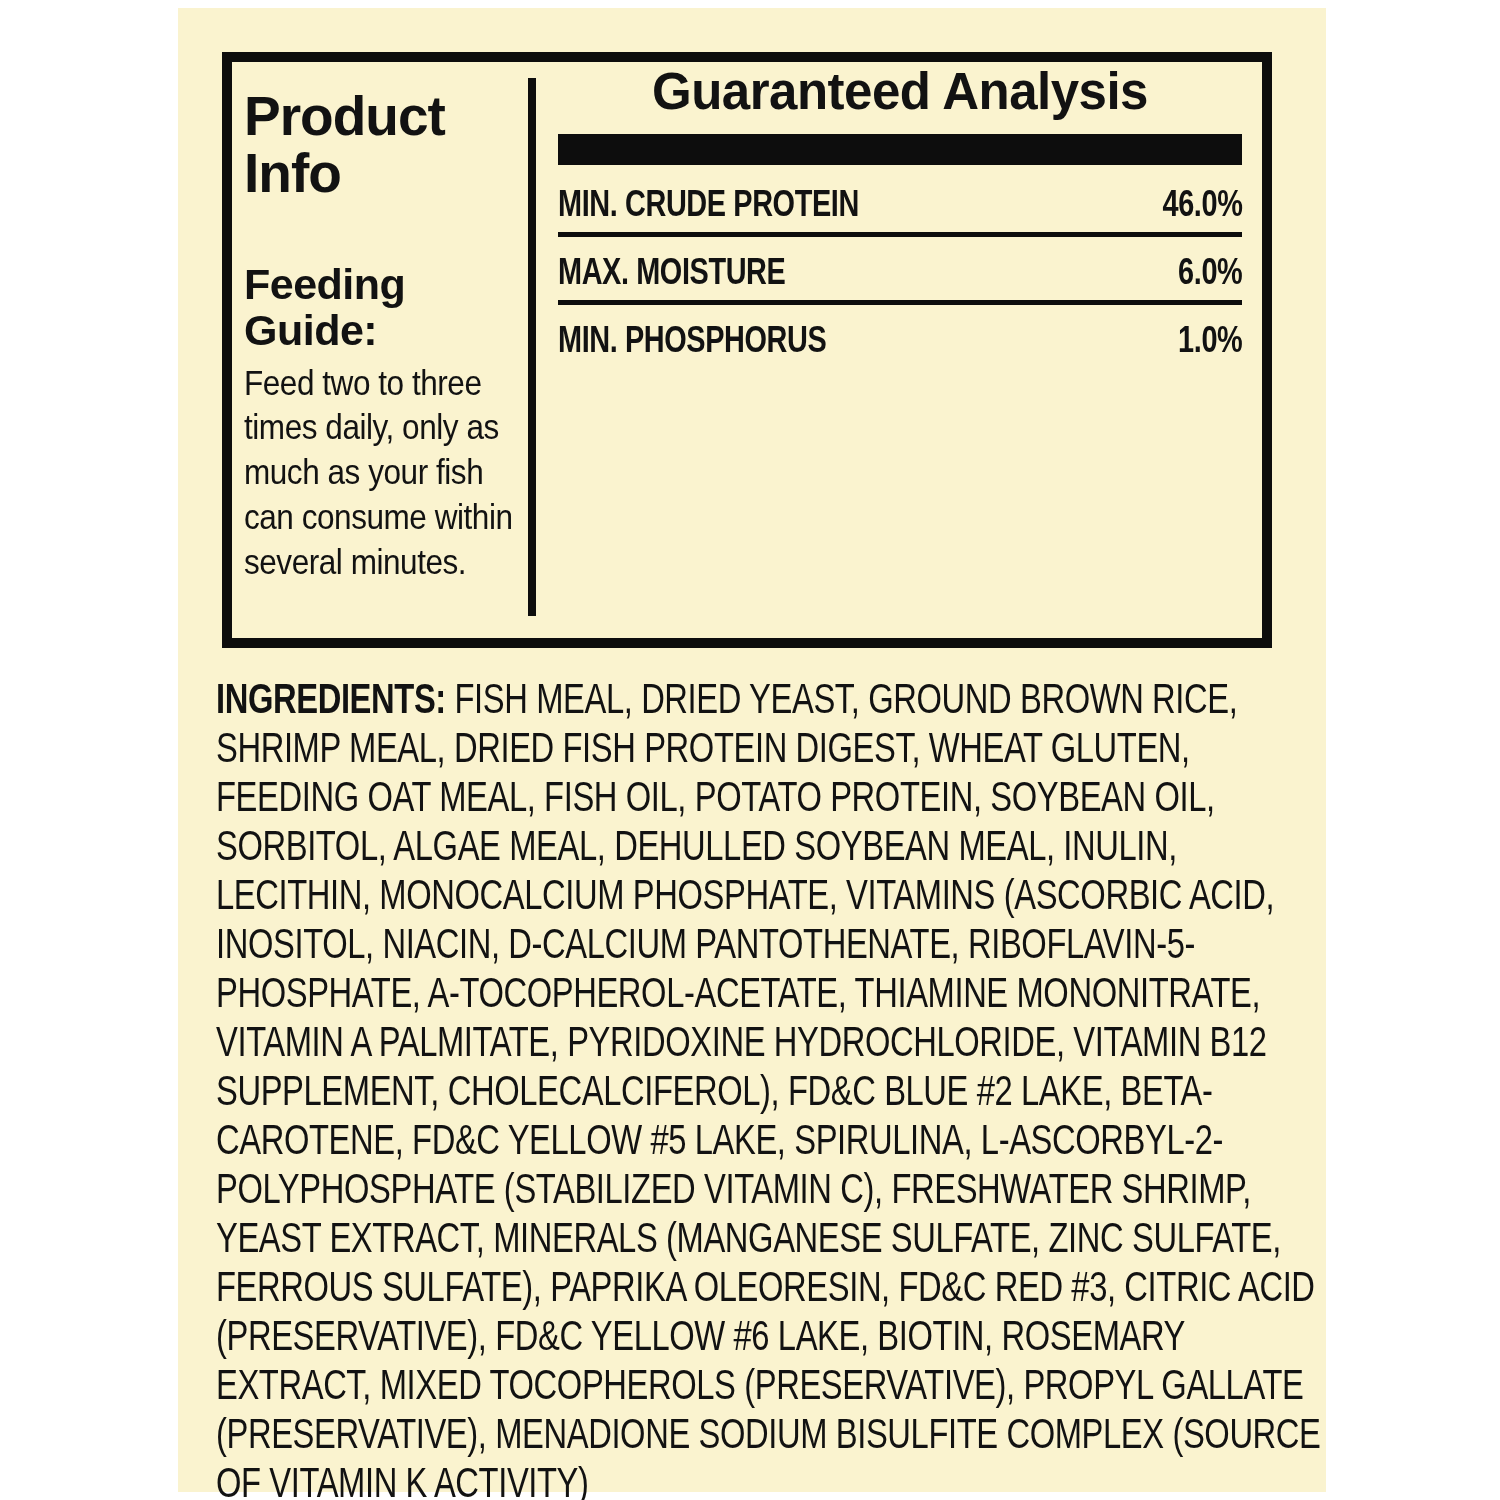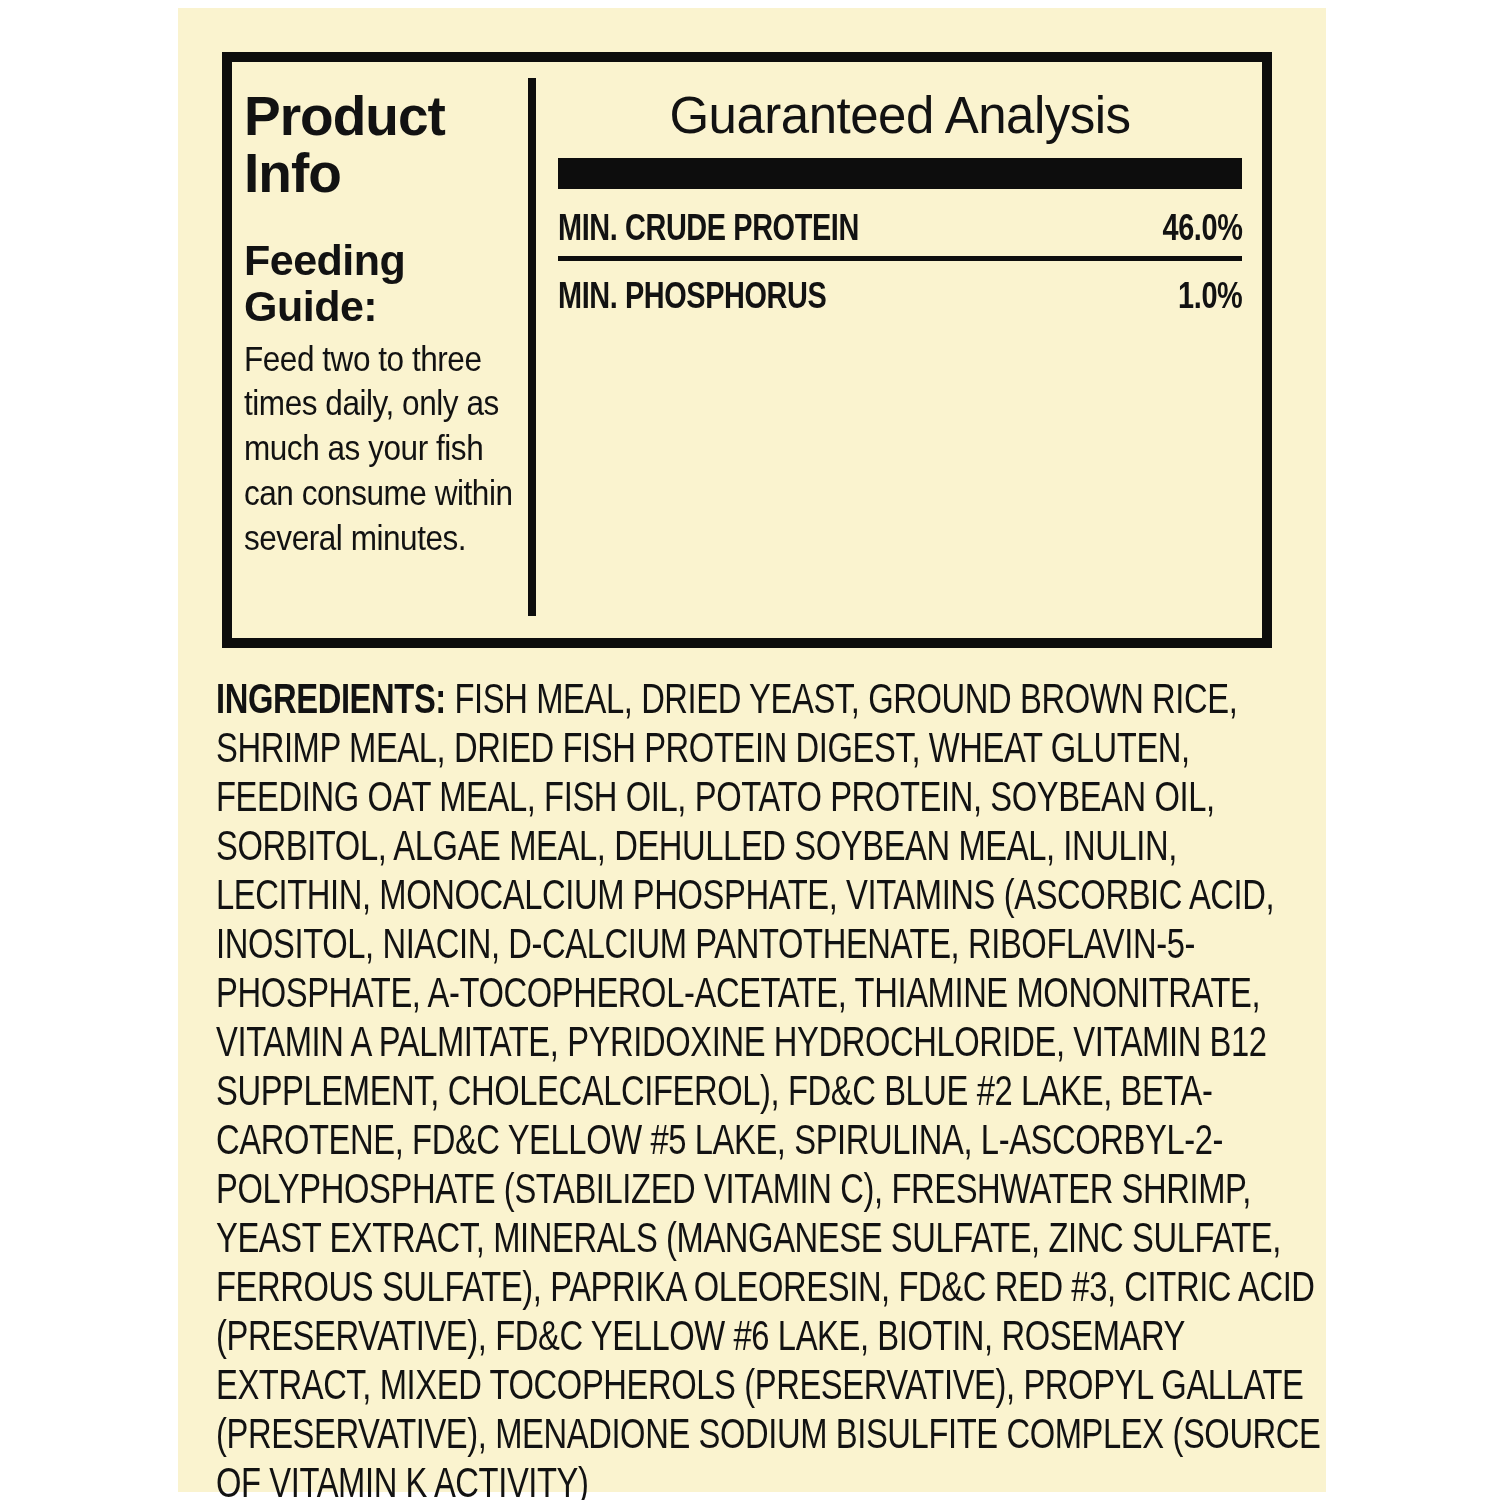--- a/index.html
+++ b/index.html
@@ -43,21 +43,21 @@
     padding: 26px 12px 0 12px;
     flex: none;
   }
   .product-info-title {
     font-size: 55px;
     font-weight: bold;
     line-height: 1.04;
     letter-spacing: -1px;
   }
   .feeding-guide-title {
-    margin-top: 36px;
+    margin-top: 60px;
     font-size: 43px;
     font-weight: bold;
     line-height: 1.05;
     letter-spacing: -0.5px;
   }
   .feeding-guide-text {
     margin-top: 8px;
     font-size: 35px;
     line-height: 1.28;
     width: 111%;
@@ -72,24 +72,23 @@
     flex: none;
   }
   .right-col {
     flex: 1;
     box-sizing: border-box;
     padding: 0 20px 0 22px;
     display: flex;
     flex-direction: column;
   }
   .ga-title {
-    margin-top: 24px;
     text-align: center;
     font-size: 51px;
-    font-weight: normal;
+    font-weight: bold;
     letter-spacing: -0.5px;
   }
   .ga-bar {
     height: 31px;
     background: #0d0d0d;
     margin-top: 13px;
   }
   .ga-rows {
     margin-top: 4px;
   }
@@ -159,20 +158,24 @@
         <div class="ga-bar"></div>
         <div class="ga-rows">
 
             <div class="ga-row">
               <span class="label">MIN. CRUDE PROTEIN</span>
               <span class="value">46.0%</span>
             </div>
 
 
 
+            <div class="ga-row">
+              <span class="label">MAX. MOISTURE</span>
+              <span class="value">6.0%</span>
+            </div>
 
             <div class="ga-row">
               <span class="label">MIN. PHOSPHORUS</span>
               <span class="value">1.0%</span>
             </div>
 
 
           </div>
       </div>
 

